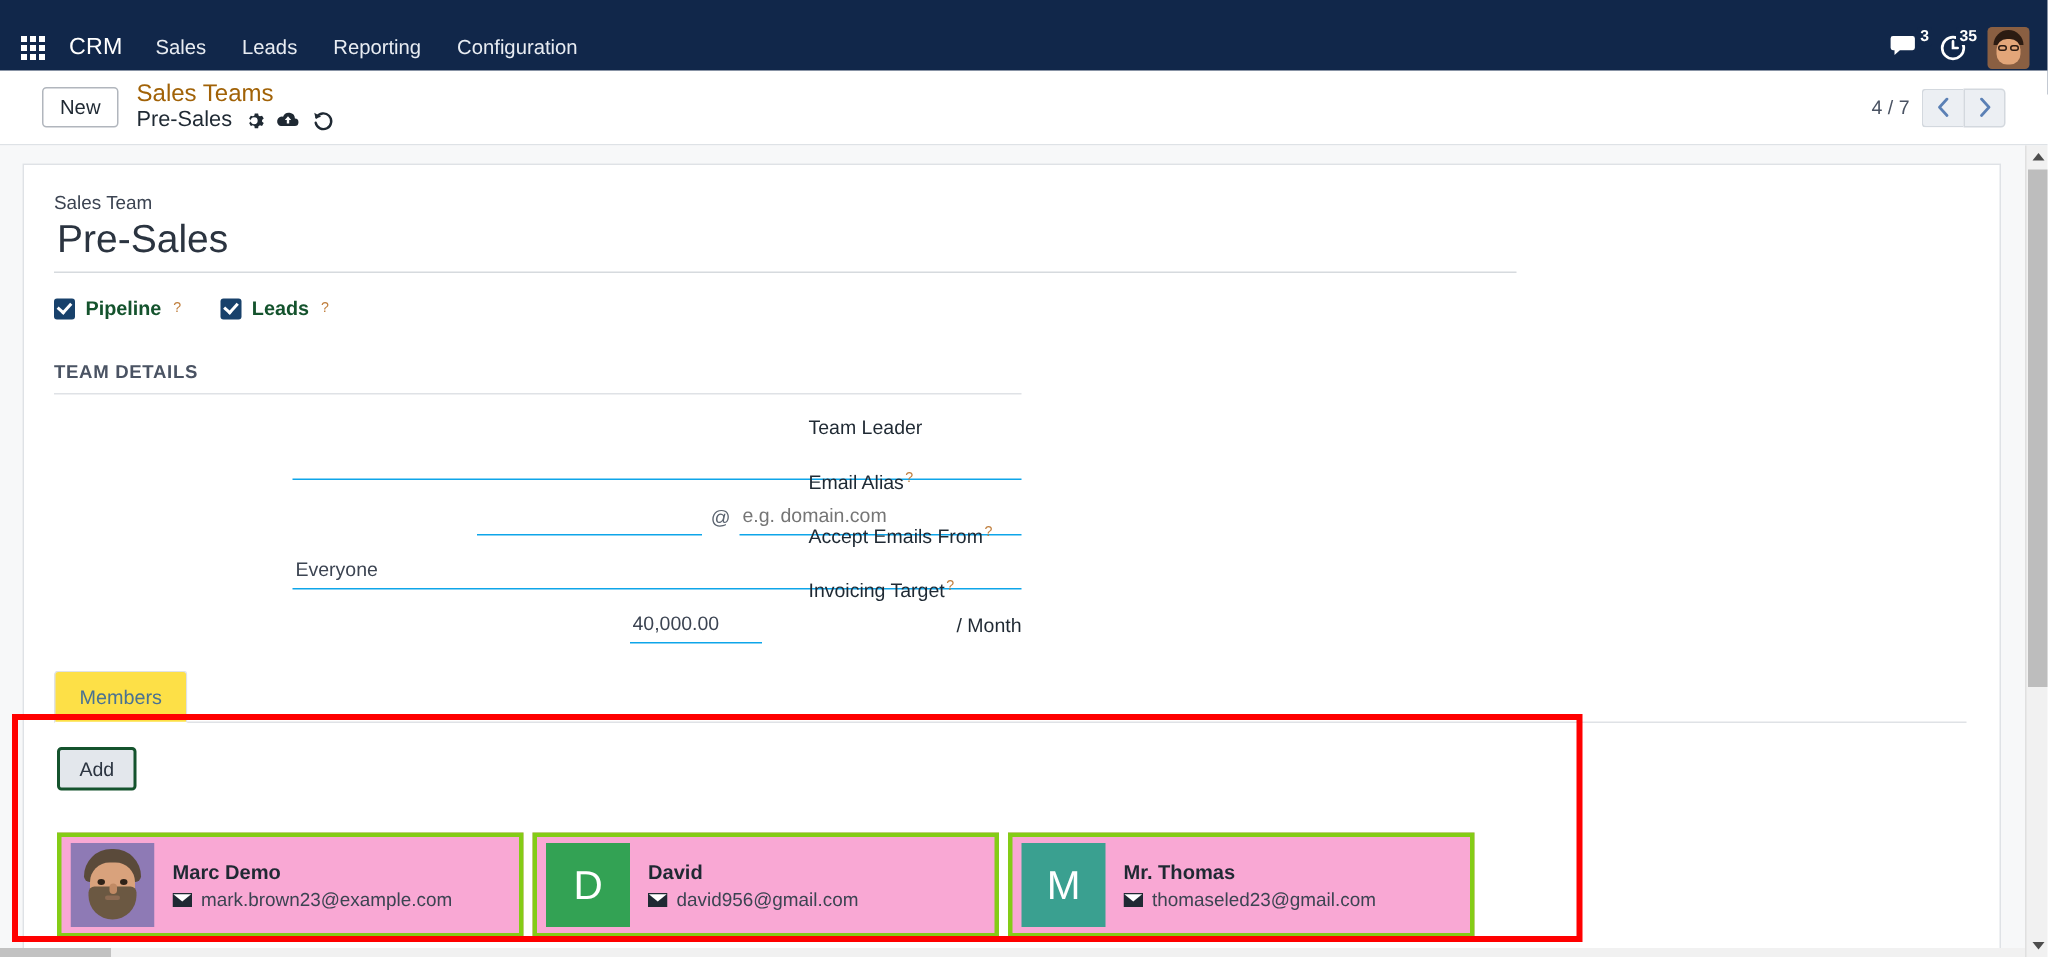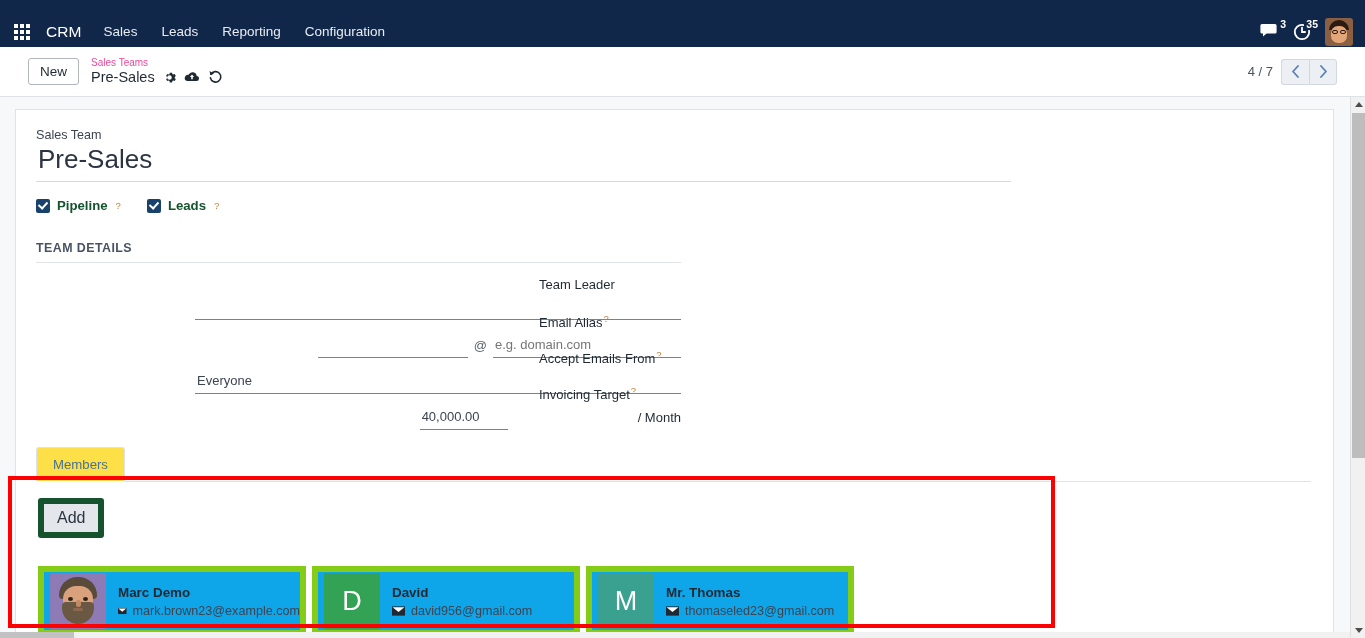--- a/index.html
+++ b/index.html
@@ -71,21 +71,21 @@
     display: flex; align-items: center;
     padding: 0 28px;
   }
   .btn-new {
     border: 1px solid #b1b6bd; background: #fff;
     color: #1f2933; font-size: 13.5px;
     padding: 5px 11px; border-radius: 3px;
     cursor: pointer; margin-right: 12px;
   }
   .breadcrumb-wrap { display: flex; flex-direction: column; justify-content: center; line-height: 1.18; }
-  .bc-parent { font-size: 10px; color: #ec4899; cursor: pointer; }
+  .bc-parent { font-size: 16px; color: #a16207; cursor: pointer; }
   .bc-current-row { display: flex; align-items: center; gap: 8px; }
   .bc-current { font-size: 14.5px; color: #1f2933; }
   .cp-icon { cursor: pointer; color: #1f2933; display: inline-flex; align-items: center; }
   .pager {
     margin-left: auto; display: flex; align-items: center; gap: 8px;
   }
   .pager-label { font-size: 13px; color: #4a5363; }
   .pager-btns { display: flex; }
   .pager-btn {
     width: 28px; height: 26px;
@@ -178,31 +178,31 @@
     padding: 9px 16px;
     background: #fde047;
     border: 1px solid #dfe2e6;
     border-bottom: 1px solid #fff;
     border-radius: 3px 3px 0 0;
     margin-bottom: -1px;
     cursor: pointer;
   }
   .tab-pane { padding: 16px 0 0 2px; }
   .btn-add {
-    background: #e3e7ec; border: 6px solid #14532d;
-    color: #2b3440; font-size: 16px;
+    background: #e3e7ec; border: 2px solid #14532d;
+    color: #2b3440; font-size: 13px;
     padding: 5px 13px; border-radius: 3px; cursor: pointer;
   }
 
   .member-cards { display: flex; gap: 6px; margin-top: 28px; }
   .member-card {
-    width: 268px; height: 70px;
-    border: 6px solid #84cc16;
+    width: 311px; height: 70px;
+    border: 3px solid #84cc16;
     display: flex; align-items: center;
-    background: #0ea5e9; cursor: pointer;
+    background: #f9a8d4; cursor: pointer;
   }
   .m-avatar {
     width: 56px; height: 56px; flex: none;
     margin: 0 12px 0 6px;
     display: flex; align-items: center; justify-content: center;
     color: #fff; font-size: 27px; font-weight: 300;
     overflow: hidden; position: relative;
   }
   .m-info { display: flex; flex-direction: column; gap: 4px; min-width: 0; }
   .m-name { font-size: 13.4px; font-weight: bold; color: #1f2933; }

